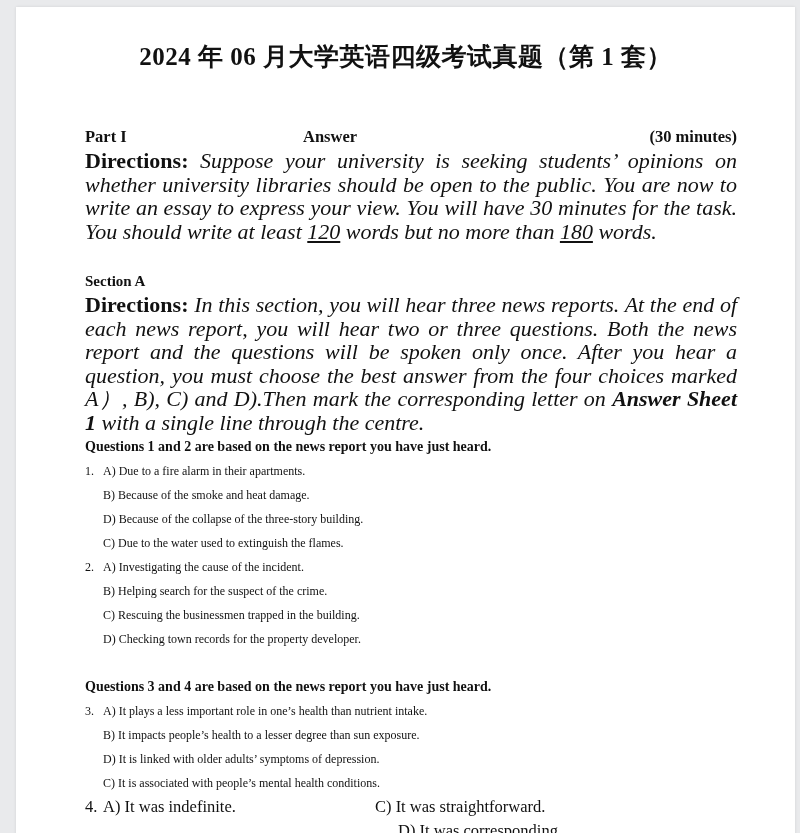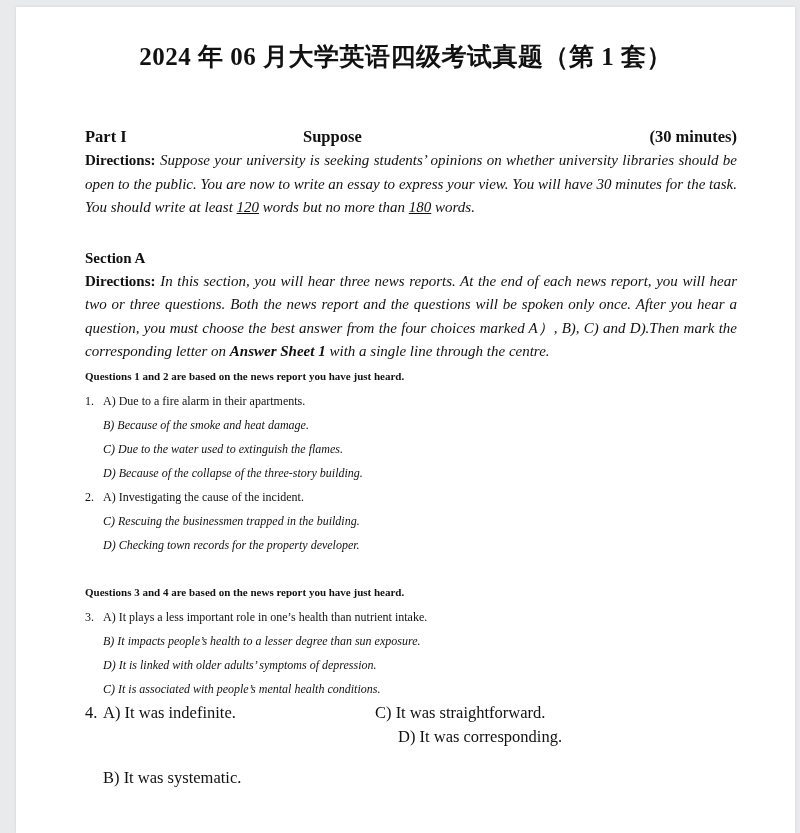--- a/index.html
+++ b/index.html
@@ -60,54 +60,53 @@
 
   .section-label {
     font-weight: bold;
     font-size: 15px;
     line-height: 24px;
   }
 
   .directions {
     text-align: justify;
     text-justify: inter-word;
-    font-size: 15px;
+    font-size: 22px;
     line-height: 23.5px;
     margin: 0;
   }
   .directions .dlabel {
     font-weight: bold;
     font-style: normal;
   }
   .directions .dbody {
     font-style: italic;
   }
   .directions .u { text-decoration: underline; }
   .directions .bi { font-weight: bold; }
 
   .q-heading {
     font-weight: bold;
-    font-size: 11px;
+    font-size: 14px;
     line-height: 25px;
     margin: 0;
     white-space: nowrap;
   }
 
   .opt-line {
     font-size: 12px;
     line-height: 24px;
     white-space: nowrap;
   }
   .opt-line .num {
     display: inline-block;
     width: 18px;
   }
   .opt-line.indent {
     padding-left: 18px;
-    font-style: italic;
   }
   
   .opt-row2 {
     display: flex;
     font-size: 16.5px;
     line-height: 24px;
     white-space: nowrap;
   }
   .opt-row2 .col-a { flex: 0 0 290px; }
   .opt-row2 .col-b { flex: 1 1 auto; }
@@ -124,41 +123,42 @@
 <div class="page">
 
   <h1 class="doc-title">2024 年 06 月大学英语四级考试真题（第 1 套）</h1>
 
   <div class="content">
 
     <div class="spacer-lg"></div>
 
     <div class="part-row">
       <span class="pr-left">Part I</span>
-      <span class="pr-mid">Suppose</span>
+      <span class="pr-mid">Answer</span>
       <span class="pr-right">(30 minutes)</span>
     </div>
 
     <p class="directions"><span class="dlabel">Directions:</span><span class="dbody"> <span>Suppose your university is seeking students’ opinions on whether university libraries should be open to the public. You are now to write an essay to express your view. You will have 30 minutes for the task. You should write at least </span><span class="u">120</span><span> words but no more than </span><span class="u">180</span><span> words.</span></span></p>
 
     <div class="spacer-part"></div>
 
 
     <div class="section-label">Section A</div>
 
     <p class="directions"><span class="dlabel">Directions:</span><span class="dbody"> <span>In this section, you will hear three news reports. At the end of each news report, you will hear two or three questions. Both the news report and the questions will be spoken only once. After you hear a question, you must choose the best answer from the four choices marked A）, B), C) and D).Then mark the corresponding letter on </span><span class="bi">Answer Sheet 1</span><span> with a single line through the centre.</span></span></p>
 
     <div class="q-heading">Questions 1 and 2 are based on the news report you have just heard.</div>
 
     <div class="opt-line"><span class="num">1.</span><span>A) Due to a fire alarm in their apartments.</span></div>
     <div class="opt-line indent"><span>B) Because of the smoke and heat damage.</span></div>
+    <div class="opt-line indent"><span>D) Because of the collapse of the three-story building.</span></div>
     <div class="opt-line indent"><span>C) Due to the water used to extinguish the flames.</span></div>
-    <div class="opt-line indent"><span>D) Because of the collapse of the three-story building.</span></div>
 
     <div class="opt-line"><span class="num">2.</span><span>A) Investigating the cause of the incident.</span></div>
+    <div class="opt-line indent"><span>B) Helping search for the suspect of the crime.</span></div>
     <div class="opt-line indent"><span>C) Rescuing the businessmen trapped in the building.</span></div>
     <div class="opt-line indent"><span>D) Checking town records for the property developer.</span></div>
 
     <div class="spacer-blank"></div>
 
     <div class="q-heading">Questions 3 and 4 are based on the news report you have just heard.</div>
 
     <div class="opt-line"><span class="num">3.</span><span>A) It plays a less important role in one’s health than nutrient intake.</span></div>
     <div class="opt-line indent"><span>B) It impacts people’s health to a lesser degree than sun exposure.</span></div>
     <div class="opt-line indent"><span>D) It is linked with older adults’ symptoms of depression.</span></div>

